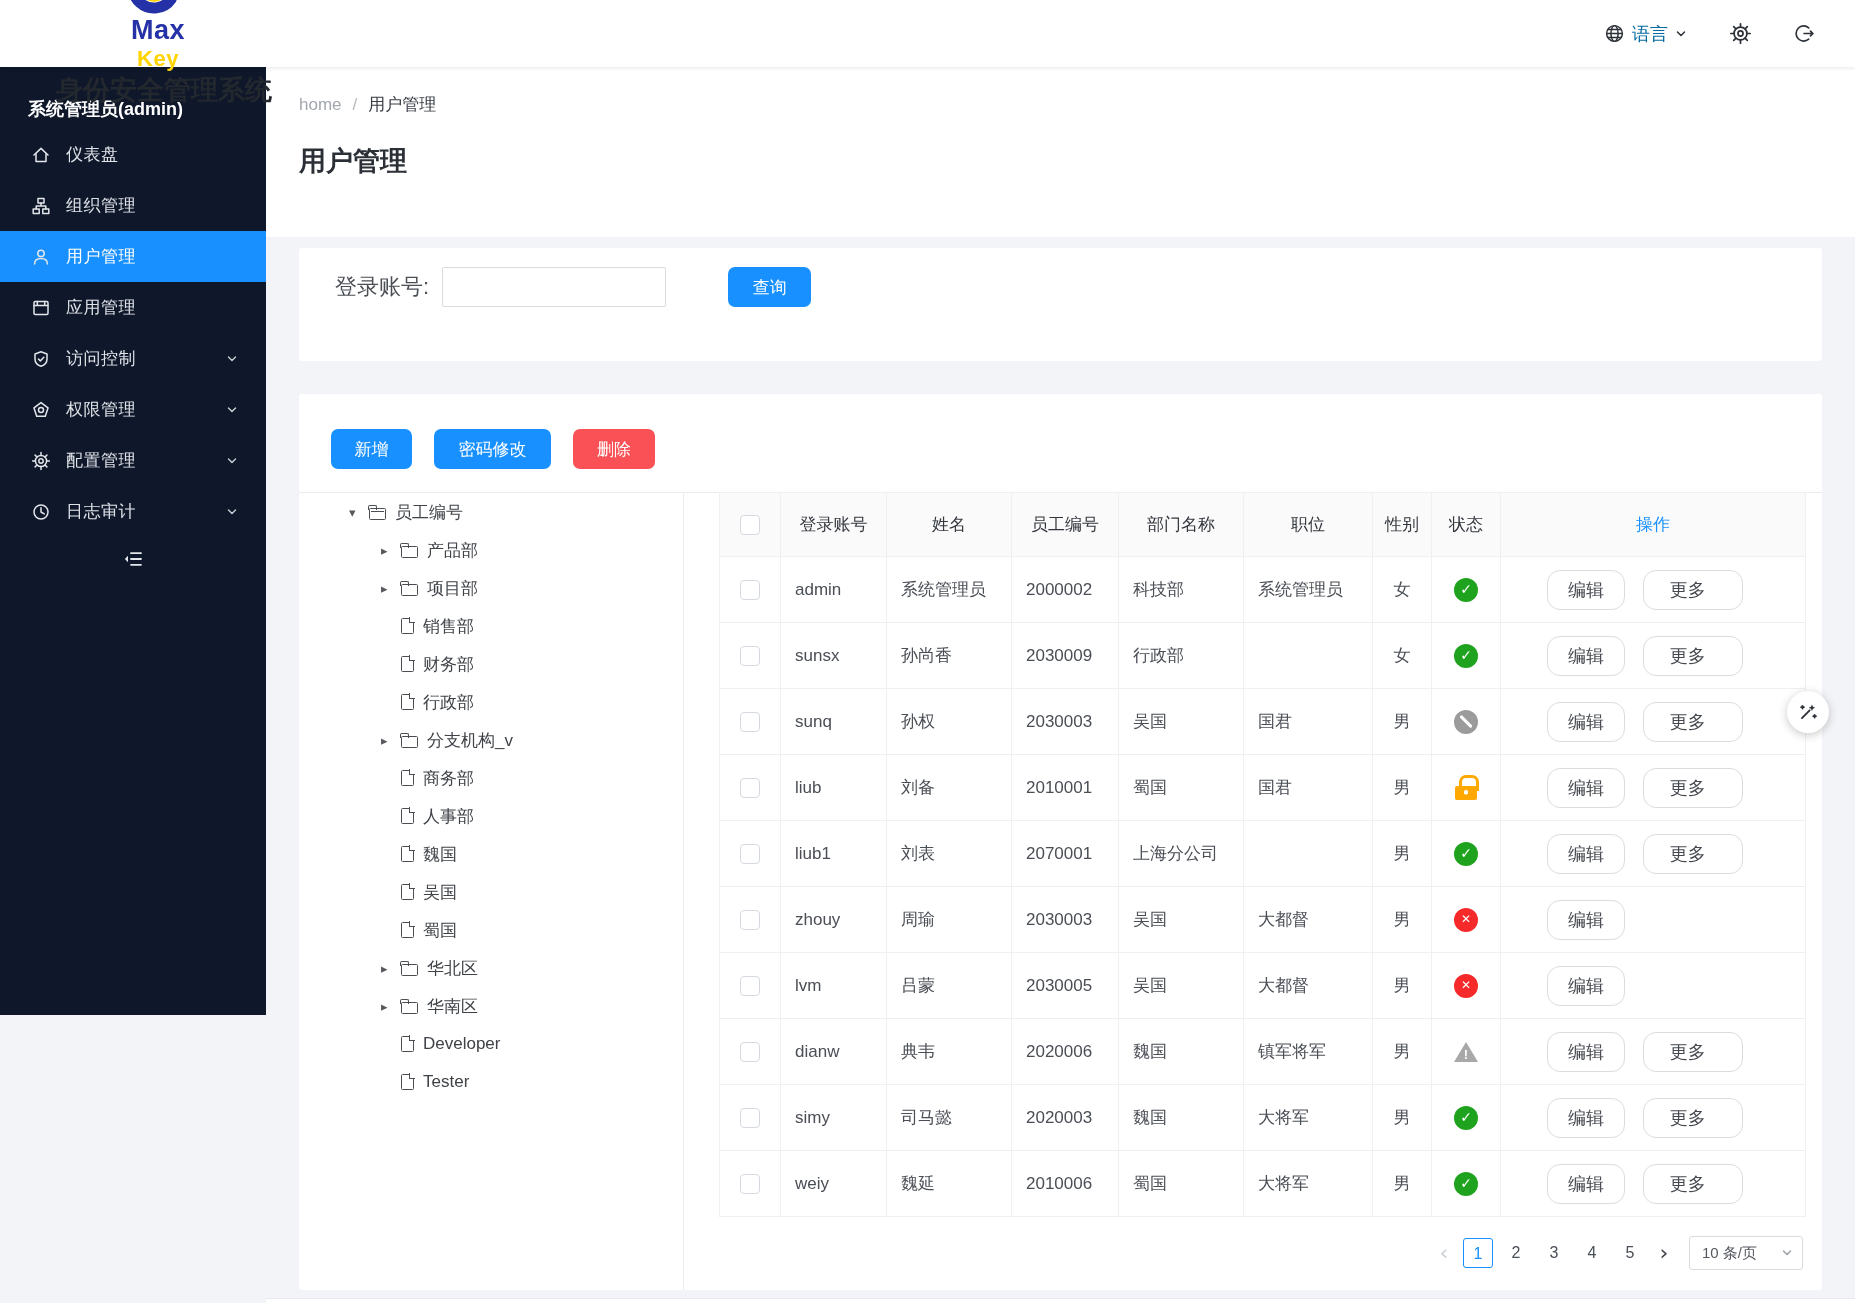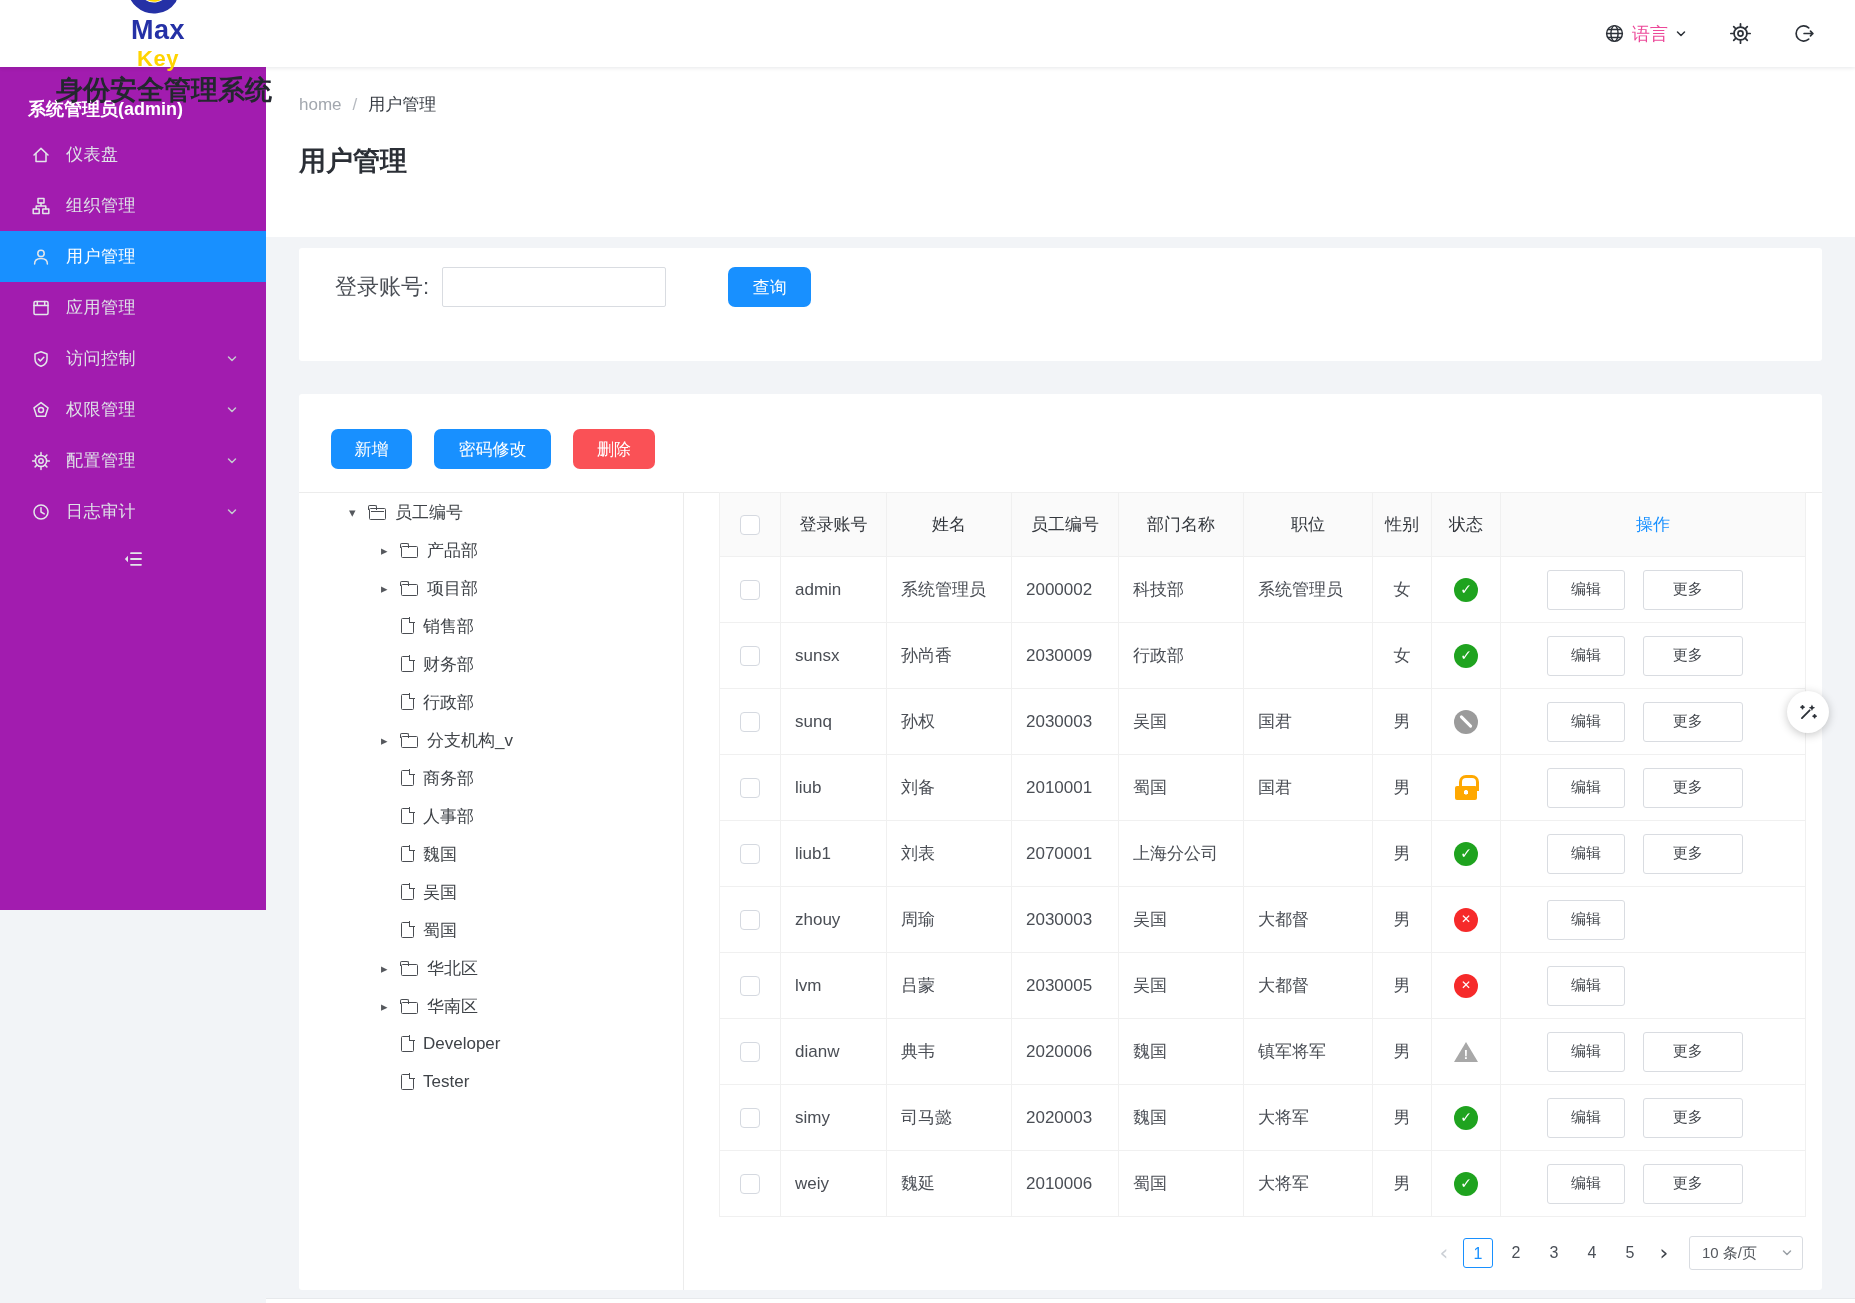--- a/index.html
+++ b/index.html
@@ -8,26 +8,26 @@
   svg { display:block; }
 
   
   .header { position:absolute; top:0; left:0; width:1855px; height:67px; background:#fff; z-index:30;
             display:flex; align-items:center; box-shadow:0 1px 4px rgba(0,21,41,.10); }
   .brand { display:flex; align-items:center; padding-left:44px;flex-direction:column; }
   .brand .logo { margin-right:8px; }
   .b-max { font-size:27px; font-weight:bold; color:#2531a6; letter-spacing:.5px; }
   .b-key { font-size:22px; font-weight:bold; color:#ffd400; letter-spacing:.5px; }
   .b-product { font-size:27px; font-weight:bold; color:#23272e; margin-left:12px; }
-  .header-right { margin-left:auto; display:flex; align-items:center; gap:42px; padding-right:40px; color:#ec4899; }
+  .header-right { margin-left:auto; display:flex; align-items:center; gap:42px; padding-right:40px; color:#0369a1; }
   .lang { display:flex; align-items:center; gap:7px; font-size:18px; cursor:pointer; }
   .hicon { color:#2c3138; cursor:pointer; }
 
   
-  .sidebar { position:absolute; top:67px; left:0; width:266px; height:843px; background:#a21caf; z-index:20; }
+  .sidebar { position:absolute; top:67px; left:0; width:266px; height:948px; background:#0f172a; z-index:20; }
   .sb-user { color:#ffffff; font-size:18px; font-weight:bold; padding:32px 0 0 28px; line-height:20px; }
   .menu { margin-top:10px; }
   .menu-item { position:relative; height:51px; display:flex; align-items:center; padding-left:31px; color:#dfe3e8; font-size:17px; cursor:pointer; }
   .menu-item.active { background:#1890ff; color:#fff; }
   .mi-icon { width:20px; height:20px; margin-right:15px; color:#e3e6ea; }
   .mi-label { letter-spacing:.5px; }
   .mi-chev { position:absolute; right:28px; top:50%; transform:translateY(-50%); color:#c4c9cf; }
   .sb-collapse { margin-top:12px; display:flex; justify-content:center; color:#e3e6ea; cursor:pointer; }
 
   
@@ -75,21 +75,21 @@
   
   .table-wrap { position:absolute; left:420px; top:98px; width:1086px; }
   table.grid { width:1086px; border-collapse:collapse; table-layout:fixed; }
   .grid th, .grid td { border:1px solid #f0f0f0; font-weight:normal; font-size:17px; }
   .grid thead th { height:64px; background:#fafafa; color:#33373d; text-align:center; }
   .grid td { height:66px; color:#4a4e55; padding-left:14px; text-align:left; background:#fff; }
   .grid td.c-center, .grid th.c-check, .grid td.c-check { text-align:center; padding-left:0; }
   .grid th.c-op-h { color:#1890ff; }
   .checkbox { display:inline-block; width:20px; height:20px; border:1px solid #d5d9e0; border-radius:4px; background:#fff; vertical-align:middle; cursor:pointer; }
   .ghost-btn { display:inline-flex; align-items:center; justify-content:center; height:40px; background:#fff; border:1px solid #d9dce1;
-               border-radius:3px; font-size:15px; color:#45494f; cursor:pointer; font-family:inherit; vertical-align:middle; }
+               border-radius:13px; font-size:18px; color:#45494f; cursor:pointer; font-family:inherit; vertical-align:middle; }
   .edit-btn { width:78px; }
   .more-btn { width:100px; gap:10px; margin-left:13px; color:#45494f; }
   td.c-op { padding-left:46px; }
 
   
   .status { display:inline-block; position:relative; width:24px; height:24px; vertical-align:middle; }
   .st-active { background:#1fa31f; border-radius:50%; }
   .st-active::after { content:"\2713"; position:absolute; left:0; right:0; top:4px; text-align:center; color:#fff; font-size:14px; font-weight:bold; line-height:1; }
   .st-inactive { background:#f62a2a; border-radius:50%; }
   .st-inactive::after { content:"\2715"; position:absolute; left:0; right:0; top:5px; text-align:center; color:#fff; font-size:12px; font-weight:bold; line-height:1; }

